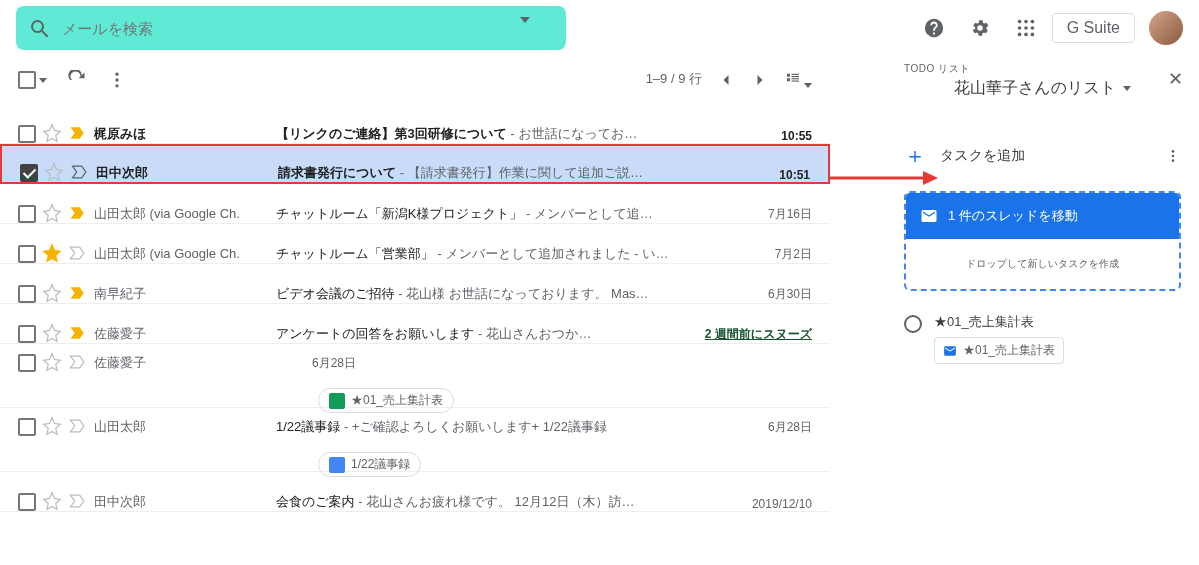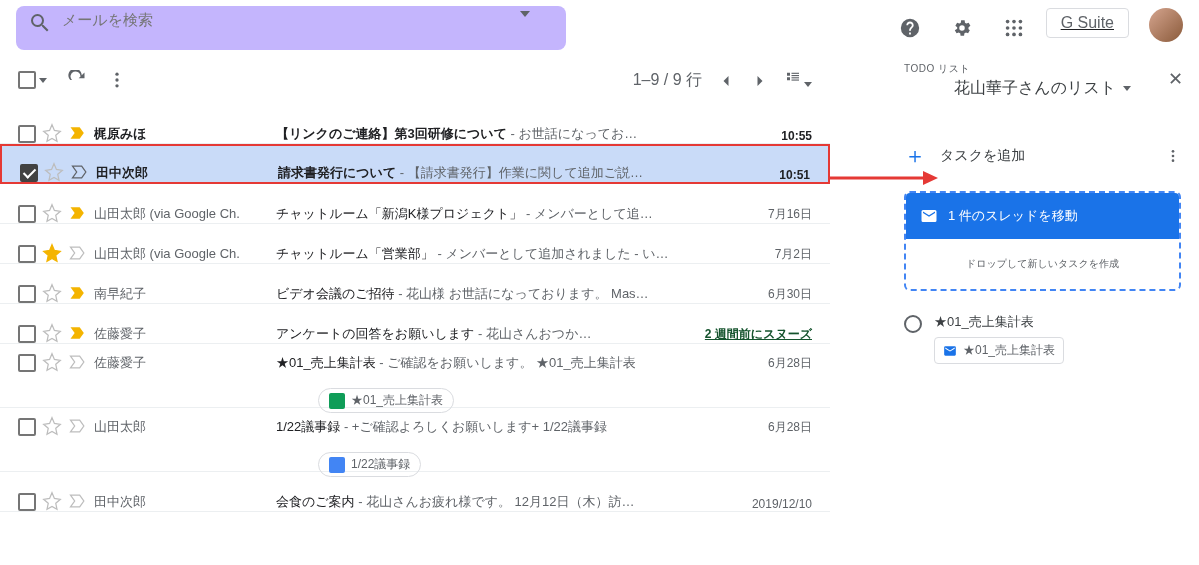--- a/index.html
+++ b/index.html
@@ -1,37 +1,37 @@
 <!DOCTYPE html>
 <html><head>
 <meta charset="utf-8">
 <style>
 * { box-sizing: border-box; margin: 0; padding: 0; font-family: Arial, "Hiragino Sans", "Meiryo", sans-serif; }
 body { background: #fff; color: #202124; width: 1199px; height: 565px; overflow: hidden; position: relative; }
 .topbar { height: 56px; display: flex; align-items: center; padding: 0 16px; gap: 8px; }
-.search-box { display: flex; align-items: flex-start; background: #c4b5fd; border-radius: 8px; height: 44px; padding: 5px 12px; width: 550px; }
+.search-box { display: flex; align-items: center; background: #5eead4; border-radius: 8px; height: 44px; padding: 5px 12px; width: 550px; }
 .search-box svg { width: 22px; height: 22px; fill: #5f6368; margin-right: 12px; }
 .search-box input { border: none; background: transparent; font-size: 15px; color: #5f6368; flex: 1; outline: none; }
 .search-box .dropdown { fill: #5f6368; }
-.top-icons { display:flex; align-items:flex-start; gap: 12px; margin-left:auto;text-decoration:underline;}
+.top-icons { display:flex; align-items:center; gap: 6px; margin-left:auto;}
 .top-icon { width: 40px; height:40px; display:flex; align-items:center; justify-content:center; border-radius:50%; cursor:pointer;}
 .top-icon svg { width:22px; height:22px; fill:#5f6368; }
 .gsuite-badge { border:1px solid #dadce0; border-radius:4px; padding:5px 14px; font-size:16px; font-weight:500; color:#5f6368; }
 .avatar { width:34px; height:34px; border-radius:50%; background: linear-gradient(135deg,#d5a58f,#8a5a3a); margin-left:8px; }
 
 .main { display:flex; height: calc(565px - 56px); }
 .list-pane { width: 830px; border-right: none; }
 .toolbar { height: 48px; display:flex; align-items:center; padding: 0 18px; gap: 20px; }
 .toolbar .cbwrap { display:flex; align-items:center;}
 .checkbox { width:18px; height:18px; border:2px solid #757575; border-radius:2px; display:inline-block; background:#fff;}
 .checkbox.checked { background:#424242; border-color:#424242; position:relative; }
 .checkbox.checked::after { content:""; position:absolute; left:4px; top:0px; width:5px; height:10px; border:solid #fff; border-width:0 2px 2px 0; transform:rotate(45deg); }
 .caret { width:0;height:0;border-left:4px solid transparent;border-right:4px solid transparent;border-top:5px solid #5f6368; margin-left:3px;}
 .ticon { width:20px; height:20px; fill:#5f6368; }
-.right-tools { margin-left:auto; display:flex; align-items:flex-end; gap:14px; color:#5f6368; font-size:16px;}
+.right-tools { margin-left:auto; display:flex; align-items:flex-start; gap:14px; color:#5f6368; font-size:13px;}
 .news-icon svg { width:18px;height:18px;fill:#5f6368;}
 .rows { }
 .row { display:flex; align-items:flex-end; padding: 0 18px; height:40px; border-bottom:1px solid #eceff1; gap: 6px; }
 .row.tall { height:64px; flex-wrap:wrap; padding-top:8px;padding-bottom:8px; align-content:flex-start;}
 .row.selected { background:#c9dbf8; border:2px solid #e53935; height:40px;}
 .star { width:20px;height:20px; fill:none; stroke:#bdbdbd; stroke-width:1.5;}
 .star.gold { fill:#f4b400; stroke:#f4b400;}
 .label-icon { width:20px;height:20px;}
 .sender { width:176px; font-size:13px; color:#202124; white-space:nowrap; overflow:hidden; text-overflow:ellipsis; font-weight:600;}
 .row.read .sender { font-weight:400; color:#5f6368;}
@@ -228,21 +228,20 @@
 
       <div class="row read tall">
         <span class="checkbox"></span>
         <svg class="star" viewBox="0 0 24 24">
             <path d="M12 2l2.9 6.9L22 10l-5.5 4.8L18 22l-6-3.5L6 22l1.5-7.2L2 10l7.1-1.1z"></path>
           </svg>
         <svg class="label-icon" viewBox="0 0 24 24">
             <path fill="none" stroke="#bdbdbd" stroke-width="1.5" d="M3 5h11l5 7-5 7H3l5-7z"></path>
           </svg>
         <div class="sender">佐藤愛子</div>
-        <div class="subject-area"><span class="subject">★01_売上集計表</span><span class="snippet"> - ご確認をお願いします。 ★01_売上集計表</span></div>
         <div class="date">6月28日</div>
         <div style="flex-basis:100%;height:0;"></div>
         <span class="attach-chip">
             <span class="gs"></span>
             <span>★01_売上集計表</span>
           </span>
       </div>
 
       <div class="row read tall">
         <span class="checkbox"></span>

